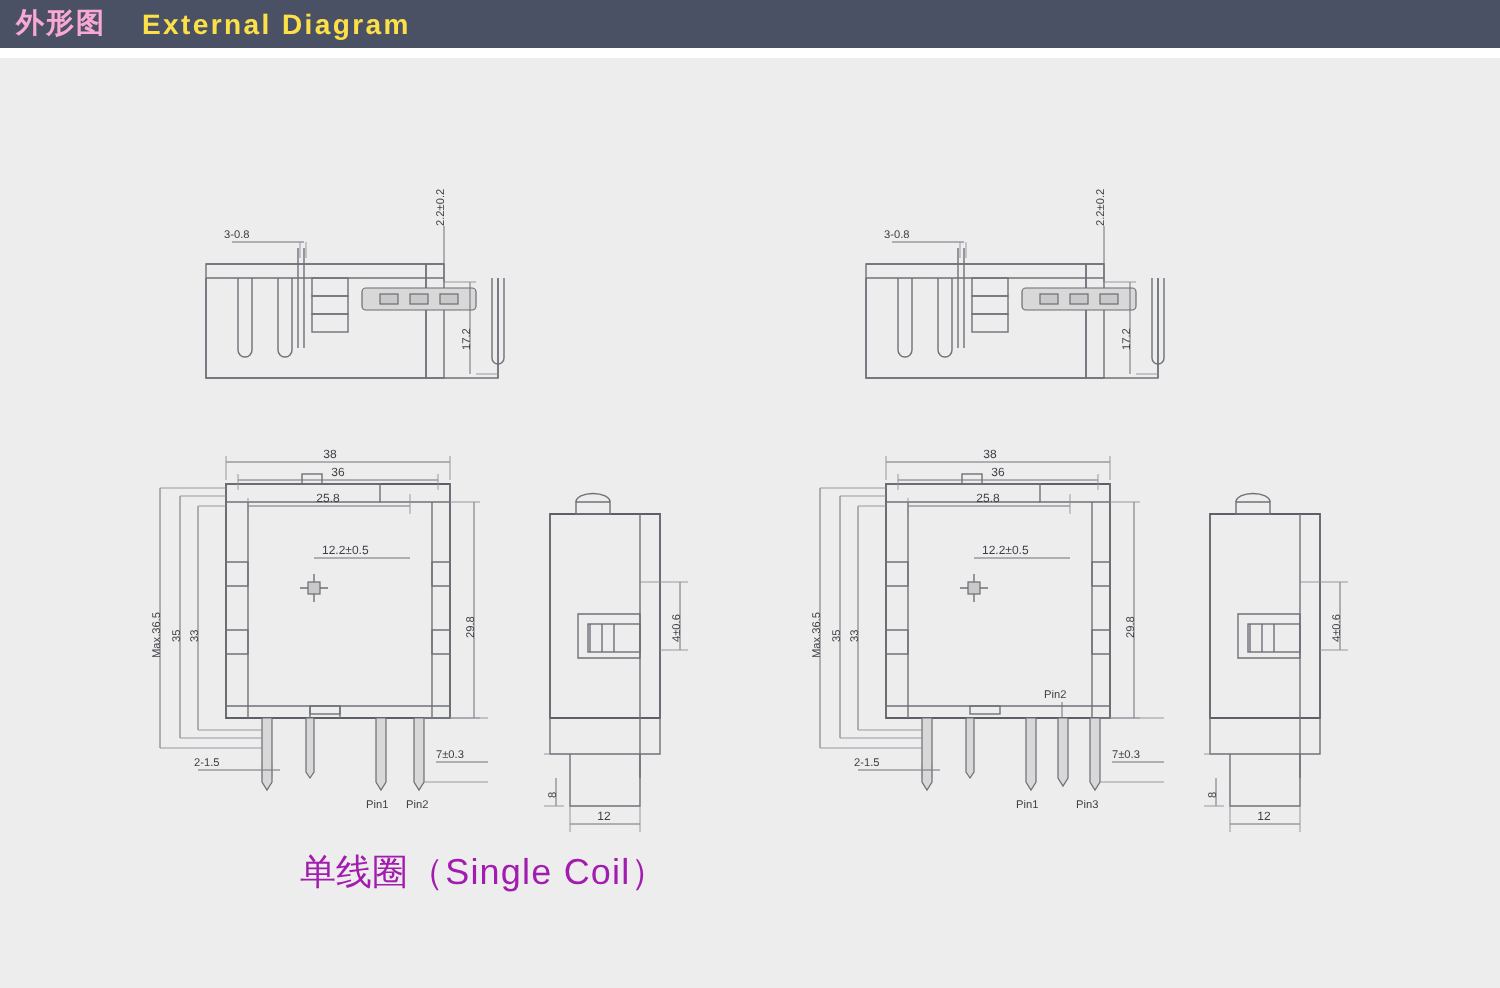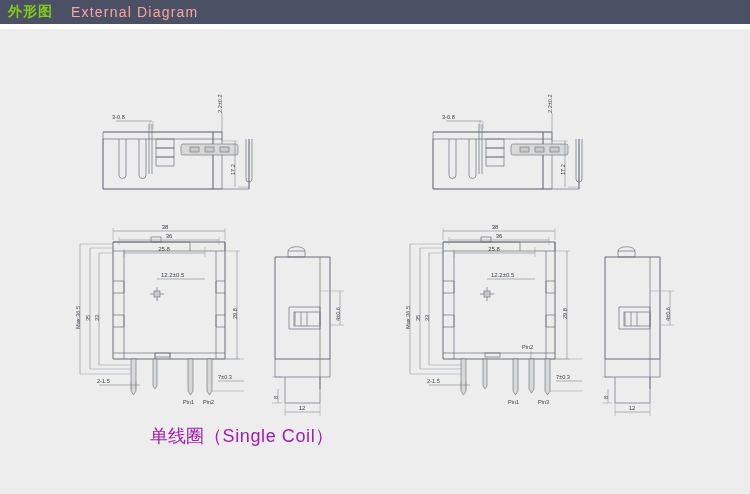--- a/index.html
+++ b/index.html
@@ -12,26 +12,26 @@
   }
   #stage{position:relative;width:750px;height:494px;}
 
   
   .header{
     position:absolute;left:0;top:0;width:750px;height:24px;
     background:#4a5164;
     display:flex;align-items:center;
   }
   .header .cn{
-    color:#84cc16;font-size:14px;font-weight:700;
+    color:#f9a8d4;font-size:14px;font-weight:700;
     margin-left:8px;letter-spacing:1px;
     font-family:Liberation Sans, sans-serif;
   }
   .header .en{
-    color:#fca5a5;font-size:14px;font-weight:400;
+    color:#fde047;font-size:14px;font-weight:700;
     margin-left:18px;letter-spacing:1.2px;
   }
   .header-underline{
     position:absolute;left:0;top:24px;width:750px;height:5px;
     background:#ffffff;
   }
 
   
   .canvas{
     position:absolute;left:0;top:29px;width:750px;height:465px;

